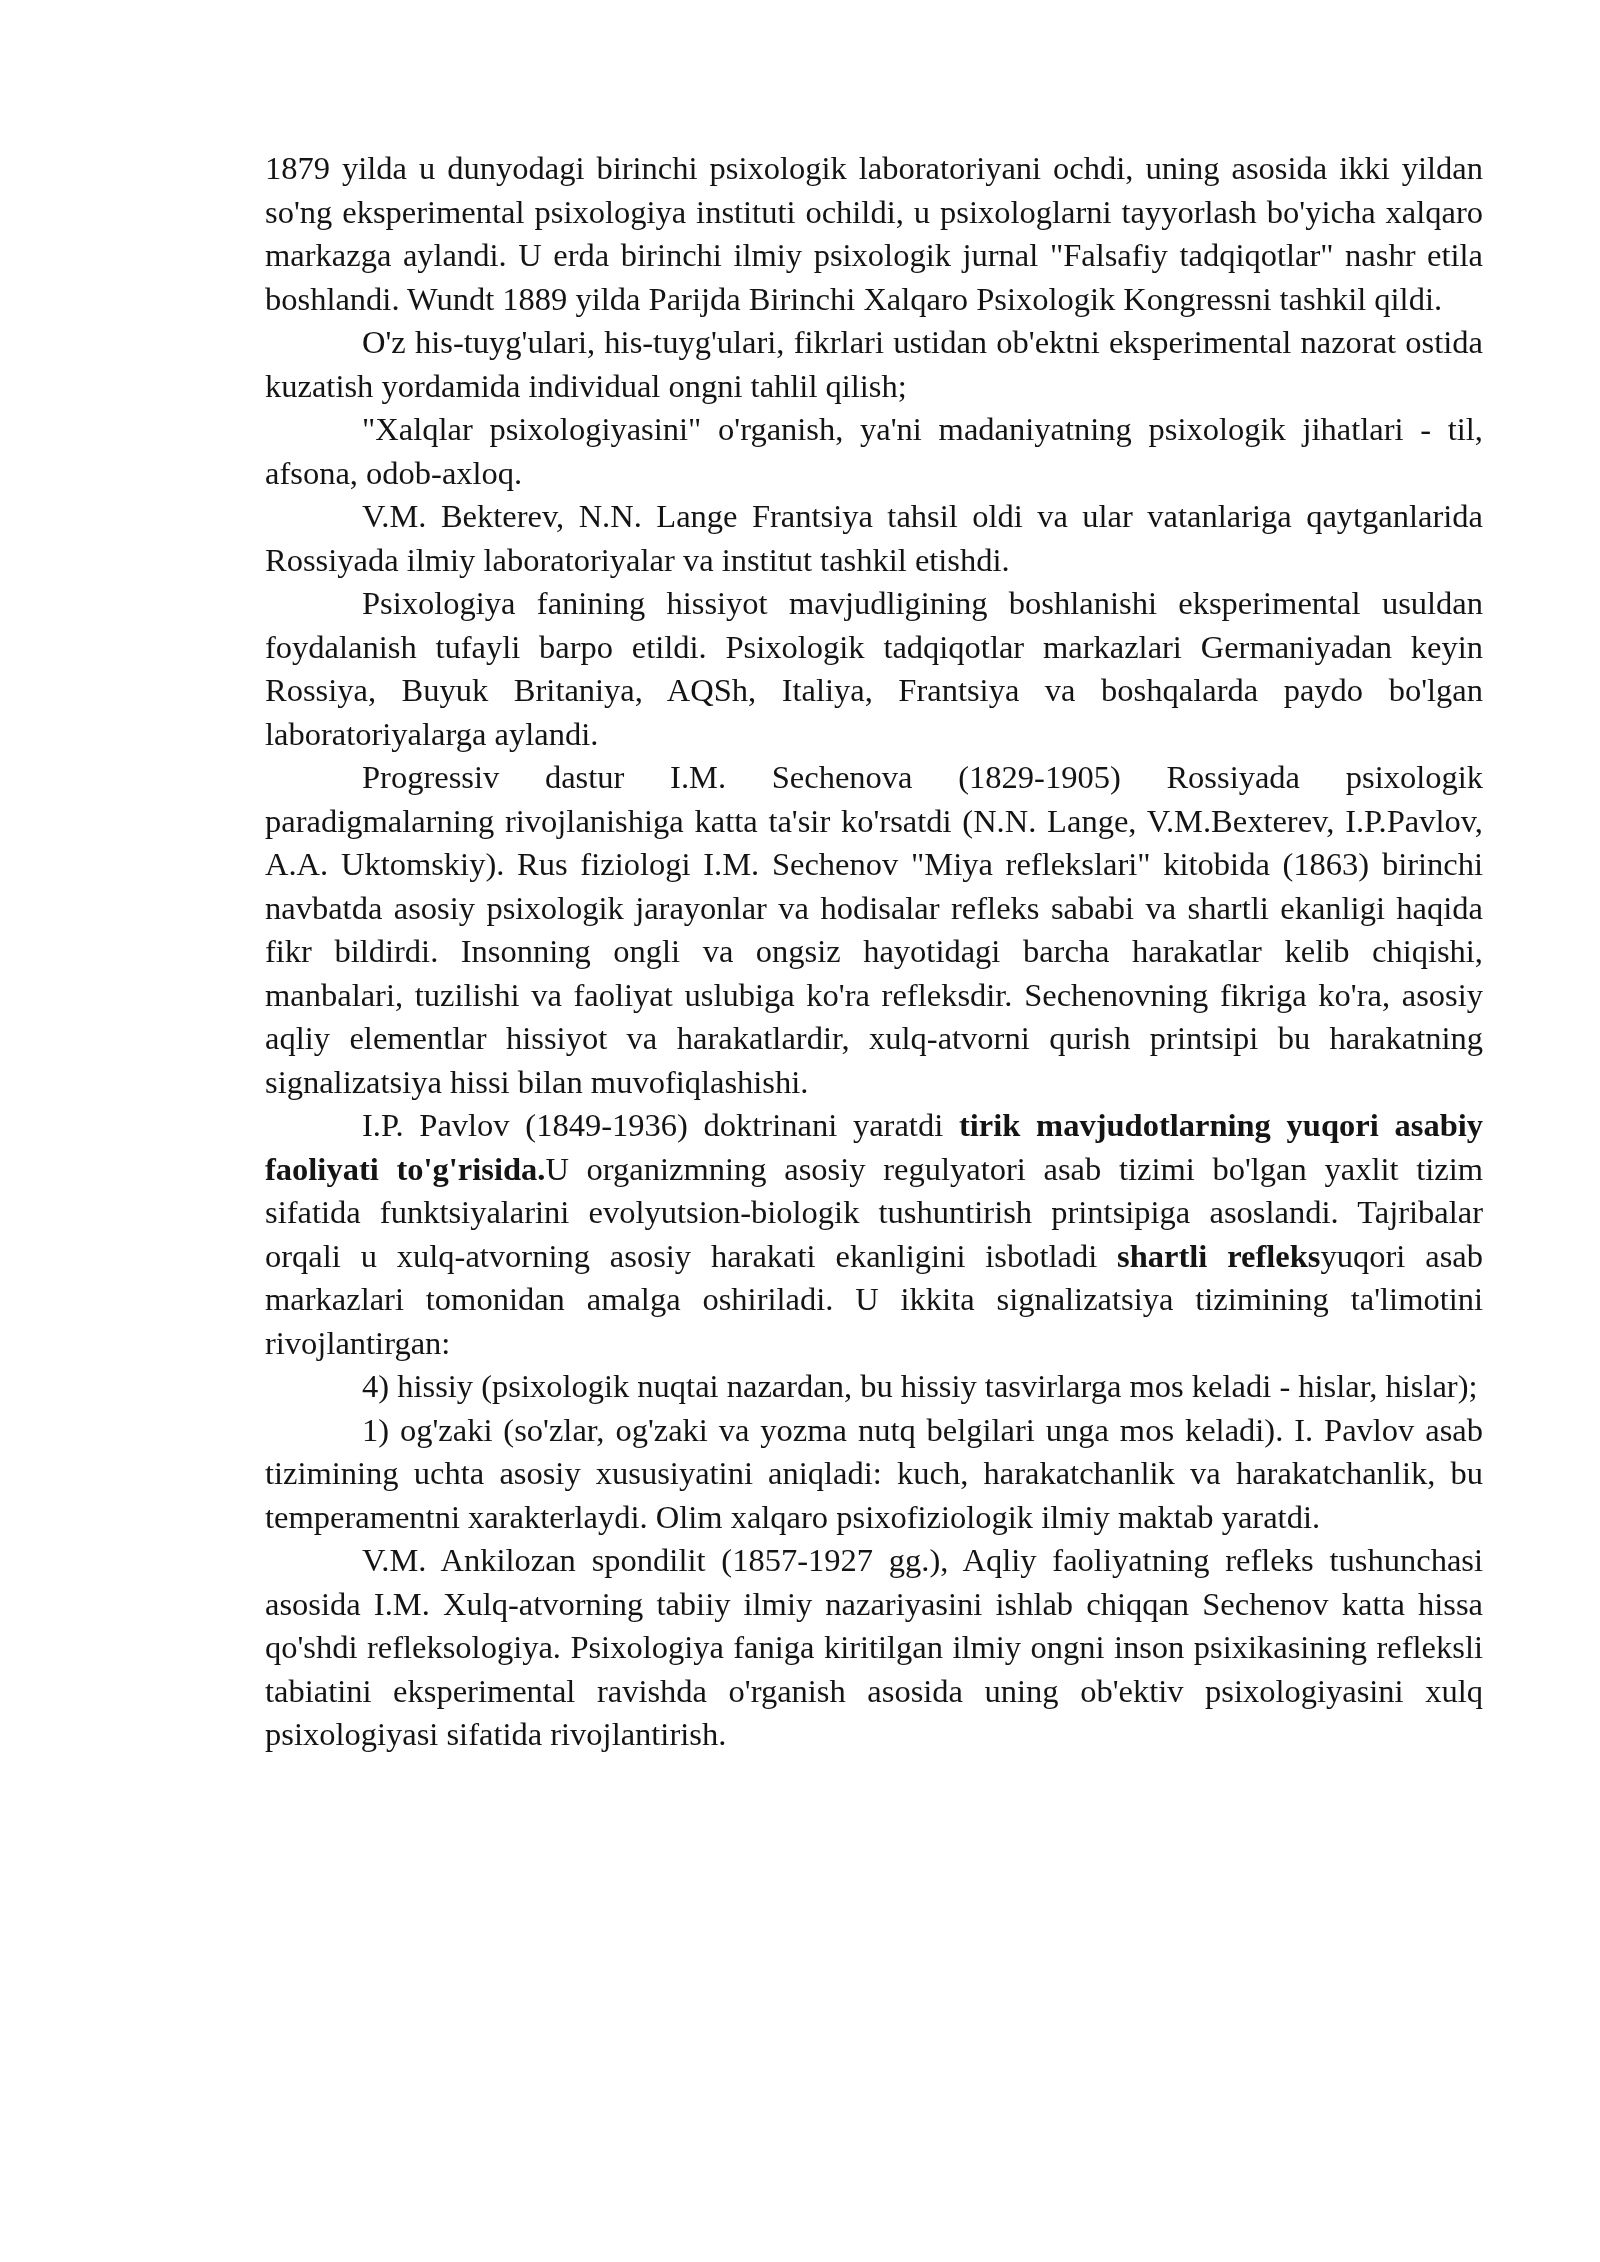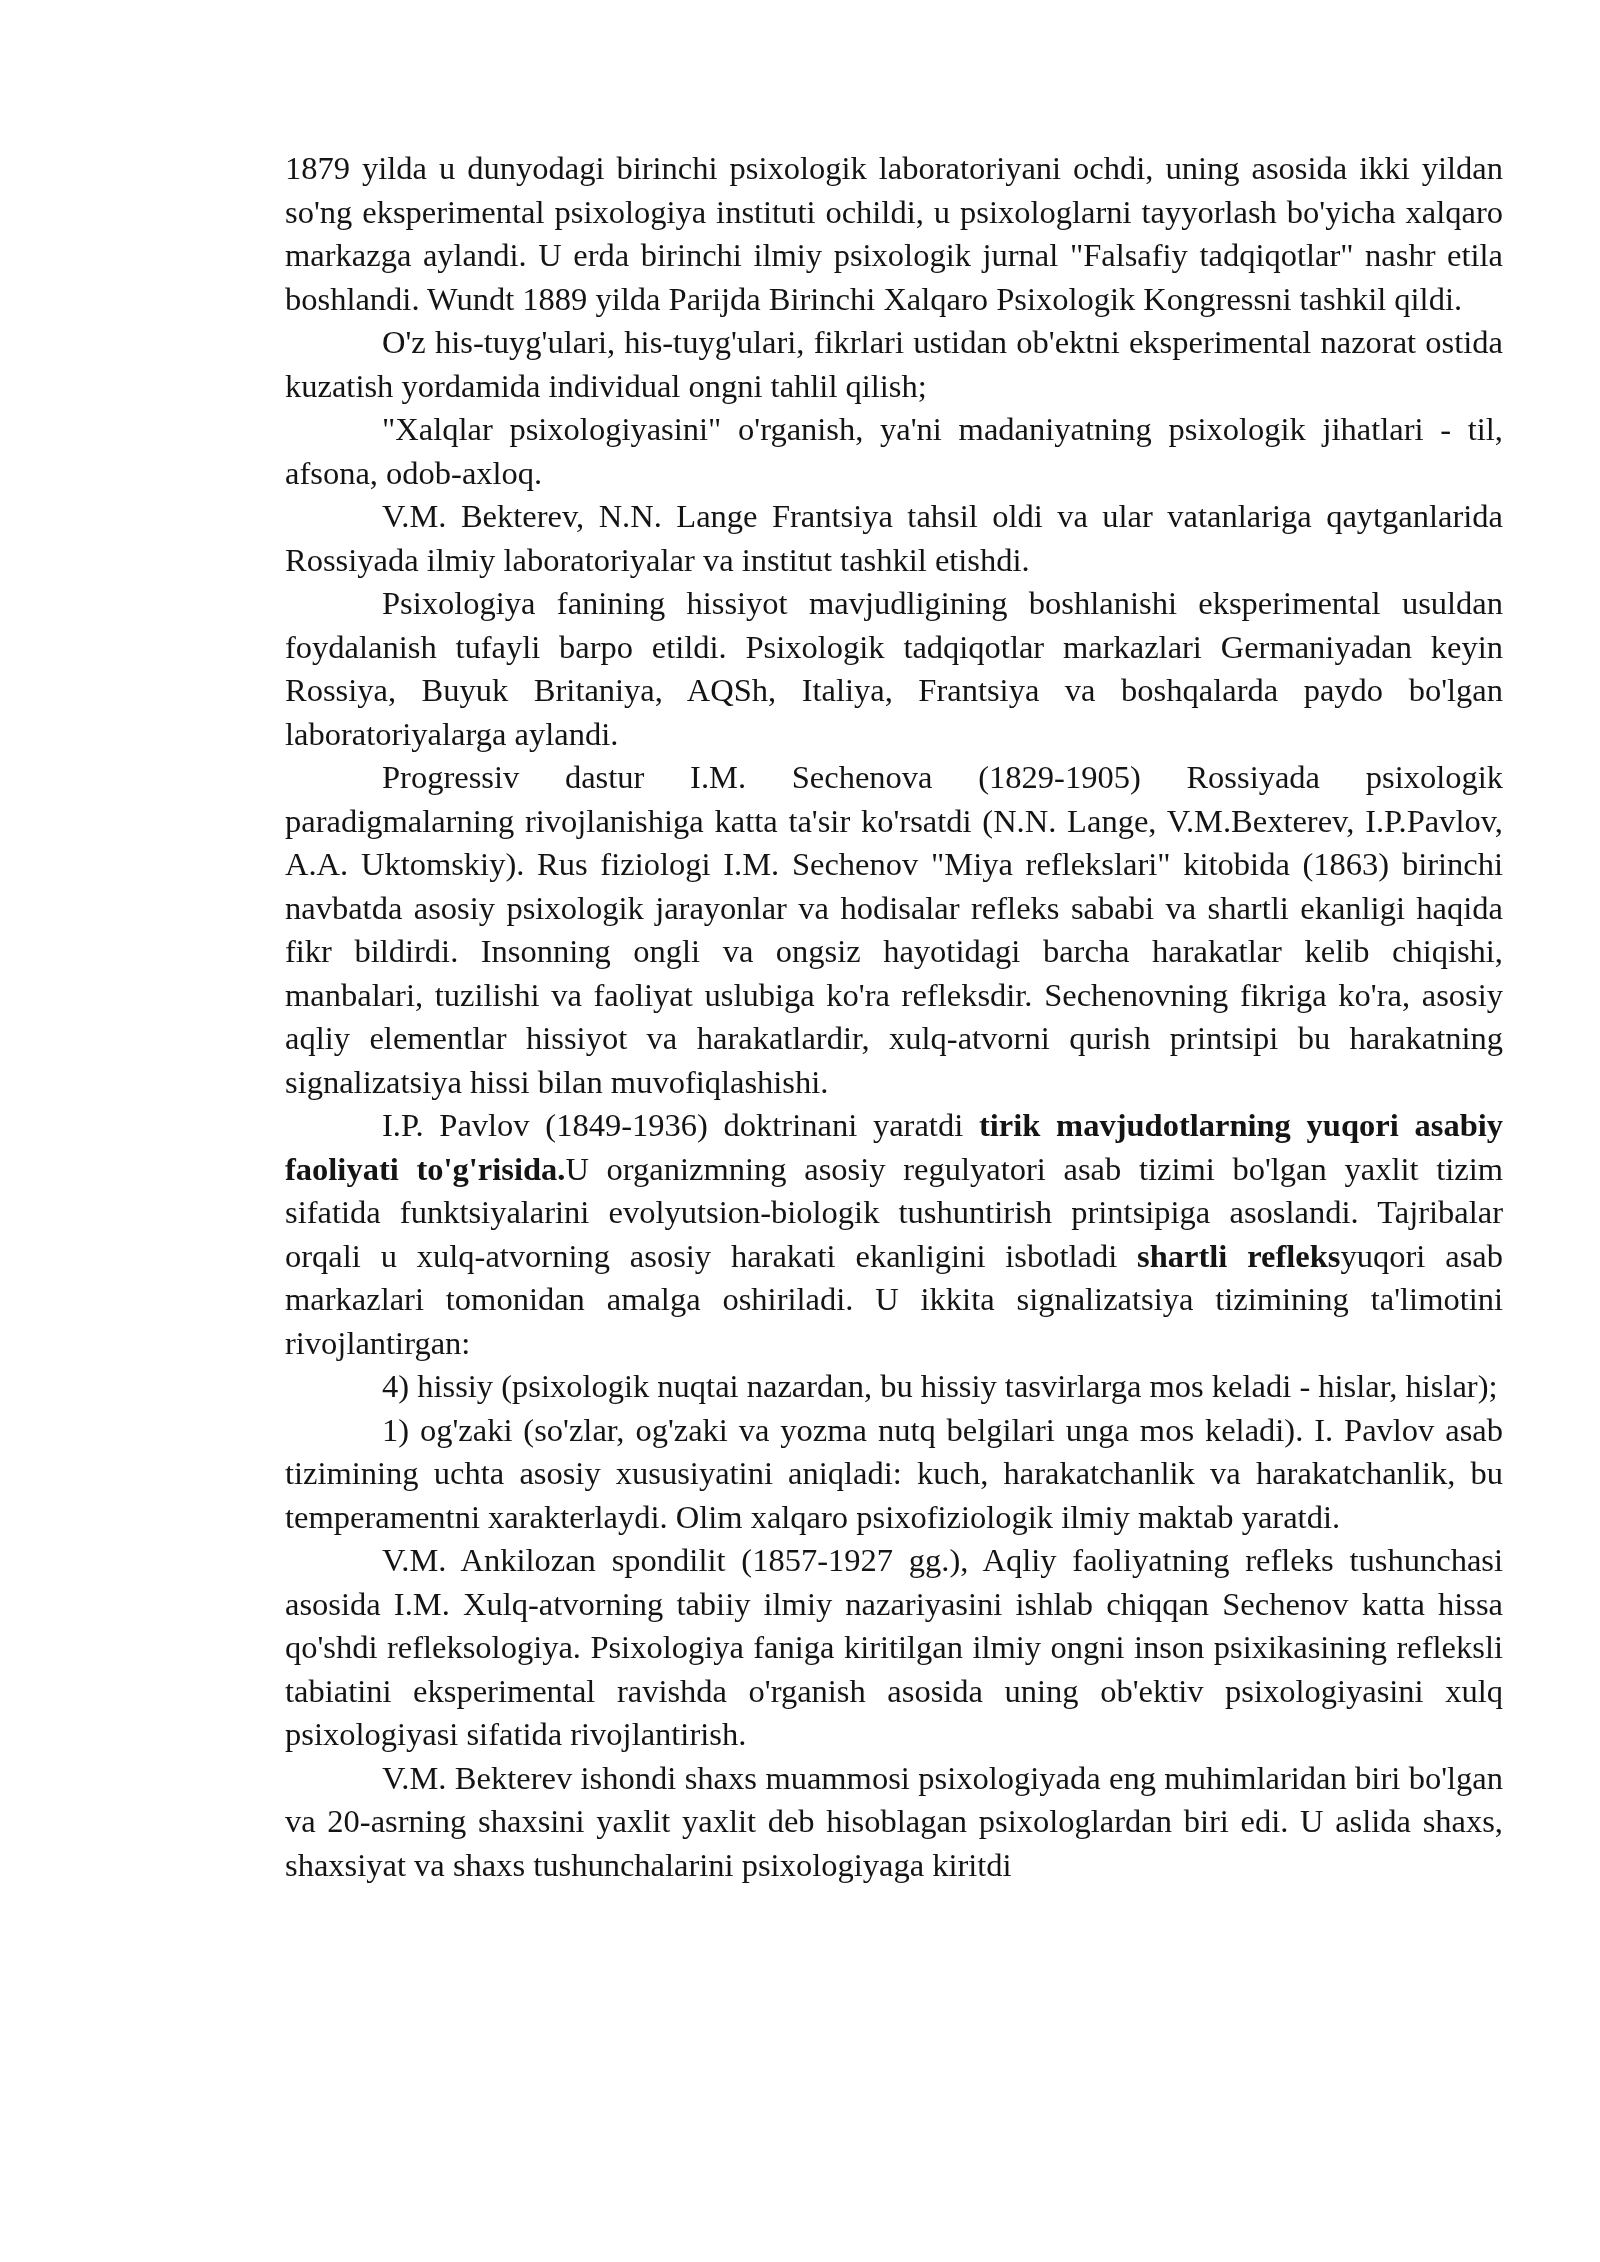--- a/index.html
+++ b/index.html
@@ -25,21 +25,20 @@
   }
   .textblock {
     position: absolute;
     left: 265px;
     top: 147px;
     width: 1218px;
     font-size: 32.5px;
     line-height: 43.5px;
     text-align: justify;
     text-justify: inter-word;
-    margin-left: 20px;
   }
   .para {
     margin: 0;
     padding: 0;
   }
   .para.indent {
     text-indent: 97px;
   }
   .b {
     font-weight: bold;
@@ -65,16 +64,15 @@
     <p class="para indent">Progressiv dastur I.M. Sechenova (1829-1905) Rossiyada psixologik paradigmalarning rivojlanishiga katta ta'sir ko'rsatdi (N.N. Lange, V.M.Bexterev, I.P.Pavlov, A.A. Uktomskiy). Rus fiziologi I.M. Sechenov "Miya reflekslari" kitobida (1863) birinchi navbatda asosiy psixologik jarayonlar va hodisalar refleks sababi va shartli ekanligi haqida fikr bildirdi. Insonning ongli va ongsiz hayotidagi barcha harakatlar kelib chiqishi, manbalari, tuzilishi va faoliyat uslubiga ko'ra refleksdir. Sechenovning fikriga ko'ra, asosiy aqliy elementlar hissiyot va harakatlardir, xulq-atvorni qurish printsipi bu harakatning signalizatsiya hissi bilan muvofiqlashishi.</p>
 
     <p class="para indent"><span>I.P. Pavlov (1849-1936) doktrinani yaratdi </span><span class="b">tirik mavjudotlarning yuqori asabiy faoliyati to'g'risida.</span><span>U organizmning asosiy regulyatori asab tizimi bo'lgan yaxlit tizim sifatida funktsiyalarini evolyutsion-biologik tushuntirish printsipiga asoslandi. Tajribalar orqali u xulq-atvorning asosiy harakati ekanligini isbotladi </span><span class="b">shartli refleks</span><span>yuqori asab markazlari tomonidan amalga oshiriladi. U ikkita signalizatsiya tizimining ta'limotini rivojlantirgan:</span></p>
 
     <p class="para indent">4) hissiy (psixologik nuqtai nazardan, bu hissiy tasvirlarga mos keladi - hislar, hislar);</p>
 
     <p class="para indent">1) og'zaki (so'zlar, og'zaki va yozma nutq belgilari unga mos keladi). I. Pavlov asab tizimining uchta asosiy xususiyatini aniqladi: kuch, harakatchanlik va harakatchanlik, bu temperamentni xarakterlaydi. Olim xalqaro psixofiziologik ilmiy maktab yaratdi.</p>
 
     <p class="para indent">V.M. Ankilozan spondilit (1857-1927 gg.), Aqliy faoliyatning refleks tushunchasi asosida I.M. Xulq-atvorning tabiiy ilmiy nazariyasini ishlab chiqqan Sechenov katta hissa qo'shdi refleksologiya. Psixologiya faniga kiritilgan ilmiy ongni inson psixikasining refleksli tabiatini eksperimental ravishda o'rganish asosida uning ob'ektiv psixologiyasini xulq psixologiyasi sifatida rivojlantirish.</p>
 
-    <p class="para indent">V.M. Bekterev ishondi shaxs muammosi psixologiyada eng muhimlaridan biri bo'lgan va 20-asrning shaxsini yaxlit yaxlit deb hisoblagan psixologlardan biri edi. U aslida shaxs, shaxsiyat va shaxs tushunchalarini psixologiyaga kiritdi</p>
 
   </div>
 </div>
 
 </body></html>

